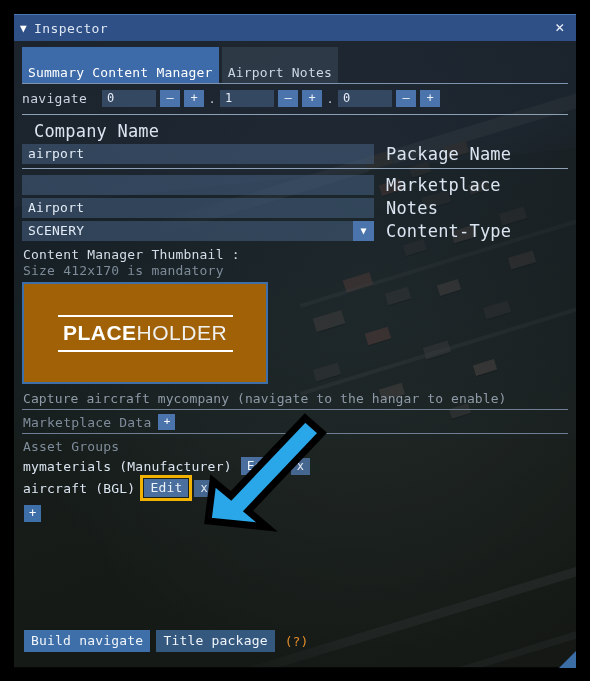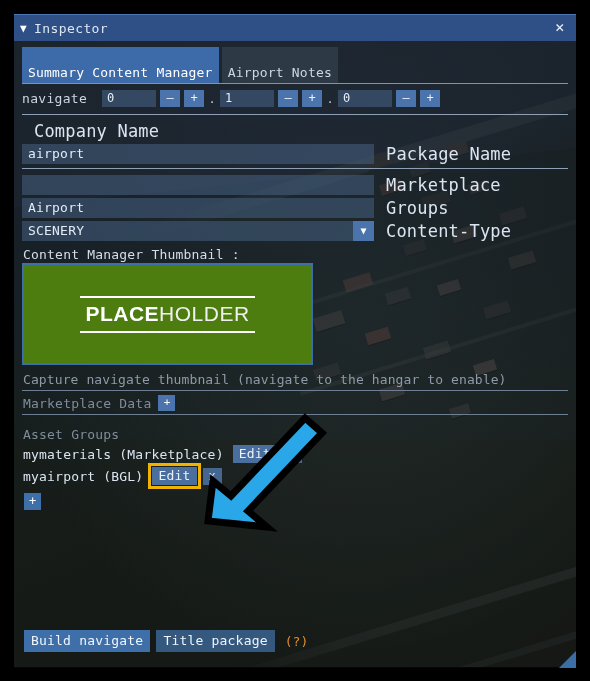--- a/index.html
+++ b/index.html
@@ -247,24 +247,24 @@
     margin: 6px 0 1px 1px;
     letter-spacing:.2px;
   }
   .thumbsub {
     font-size: 13px;
     color: #7d8b99;
     margin: 0 0 4px 1px;
     letter-spacing:.2px;
   }
   .thumbbox {
-    width: 291px;
+    width: 246px;
     height: 102px;
     border: 2px solid #3f6fa8;
-    background: #4d7c0f;
+    background: #a16207;
     display: flex;
     align-items: center;
     justify-content: center;
     box-sizing: border-box;
     cursor: pointer;
   }
   .phwrap { text-align: center; }
   .phline { height: 2px; background: #ffffff; width: 175px; margin: 0 auto; }
   .phtext {
     font-family: "Liberation Sans", sans-serif;
@@ -291,21 +291,21 @@
   .plusbtn {
     width: 17px; height: 16px;
     background: #4a74ab;
     color:#ffffff;
     font-size: 11px;
     line-height: 16px;
     text-align:center;
     margin-left: 7px;
     cursor:pointer; user-select:none;
   }
-  .groupslabel { font-size:13px; color:#7f8c9b; margin: 12px 0 2px 1px; letter-spacing:.2px;}
+  .groupslabel { font-size:13px; color:#7f8c9b; margin: 5px 0 2px 1px; letter-spacing:.2px;}
 
   .assetrow {
     display:flex; align-items:center;
     margin: 2px 0 2px 1px;
     height: 20px;
   }
   .assetname {
     font-size: 13px;
     color: #dbe5f1;
     letter-spacing:.2px;
@@ -466,60 +466,61 @@
         </div>
 
         <div class="sep"></div>
 
         <div class="fieldrow">
           <div class="field"></div>
           <div class="fieldlabel">Marketplace</div>
         </div>
         <div class="fieldrow">
           <div class="field">Airport</div>
-          <div class="fieldlabel">Groups</div>
+          <div class="fieldlabel">Notes</div>
         </div>
         <div class="fieldrow">
           <div class="field">
             <span>SCENERY</span>
             <span class="ddarrow">▼</span>
           </div>
           <div class="fieldlabel">Content-Type</div>
         </div>
 
         <div class="thumbcap">Content Manager Thumbnail :</div>
+        <div class="thumbsub">Size 412x170 is mandatory</div>
 
         <div class="thumbbox">
           <div class="phwrap">
             <div class="phline"></div>
             <div class="phtext"><b>PLACE</b><span>HOLDER</span></div>
             <div class="phline"></div>
           </div>
         </div>
 
-        <div class="capline">Capture navigate thumbnail (navigate to the hangar to enable)</div>
+        <div class="capline">Capture aircraft mycompany (navigate to the hangar to enable)</div>
         <div class="thinsep"></div>
 
         <div class="mkrow">
           <div class="mklabel">Marketplace Data</div>
           <div class="plusbtn">+</div>
         </div>
 
         <div class="thinsep"></div>
 
         <div class="groupslabel">Asset Groups</div>
 
         <div class="assetrow">
-          <div class="assetname">mymaterials (Marketplace)</div>
+          <div class="assetname">mymaterials (Manufacturer)</div>
           <div class="editbtn">Edit</div>
           <div class="xbtn">x</div>
         </div>
 
         <div class="assetrow">
-          <div class="assetname">myairport (BGL)</div>
+          <div class="assetname">aircraft (BGL)</div>
           <div class="editbtn highlighted">Edit</div>
           <div class="xbtn">x</div>
         </div>
 
         <div class="addgroup">+</div>
 
       </div>
 
       <div class="bottombar">
         <div class="bigbtn primary">Build navigate</div>

